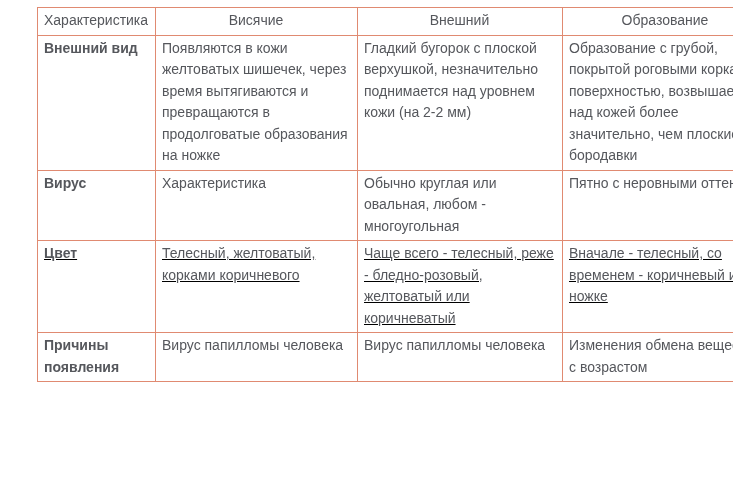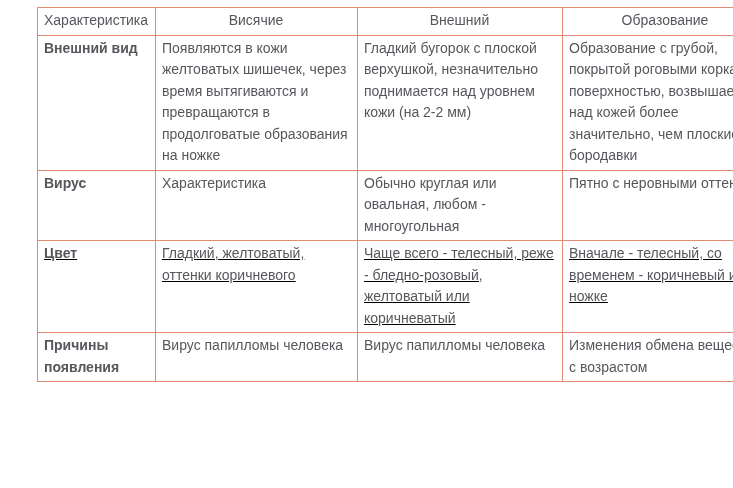--- a/index.html
+++ b/index.html
@@ -76,21 +76,21 @@
         <td>Образование с грубой, покрытой роговыми корками поверхностью, возвышается над кожей более значительно, чем плоские бородавки</td>
       </tr>
       <tr class="r-shape">
         <th>Вирус</th>
         <td>Характеристика</td>
         <td>Обычно круглая или овальная, любом - многоугольная</td>
         <td>Пятно с неровными оттенки</td>
       </tr>
       <tr class="r-color">
         <th>Цвет</th>
-        <td>Гладкий, желтоватый, оттенки коричневого</td>
+        <td>Телесный, желтоватый, корками коричневого</td>
         <td>Чаще всего - телесный, реже - бледно-розовый, желтоватый или коричневатый</td>
         <td>Вначале - телесный, со временем - коричневый или ножке</td>
       </tr>
       <tr class="r-cause">
         <th>Причины появления</th>
         <td>Вирус папилломы человека</td>
         <td>Вирус папилломы человека</td>
         <td>Изменения обмена веществ с возрастом</td>
       </tr>
 

